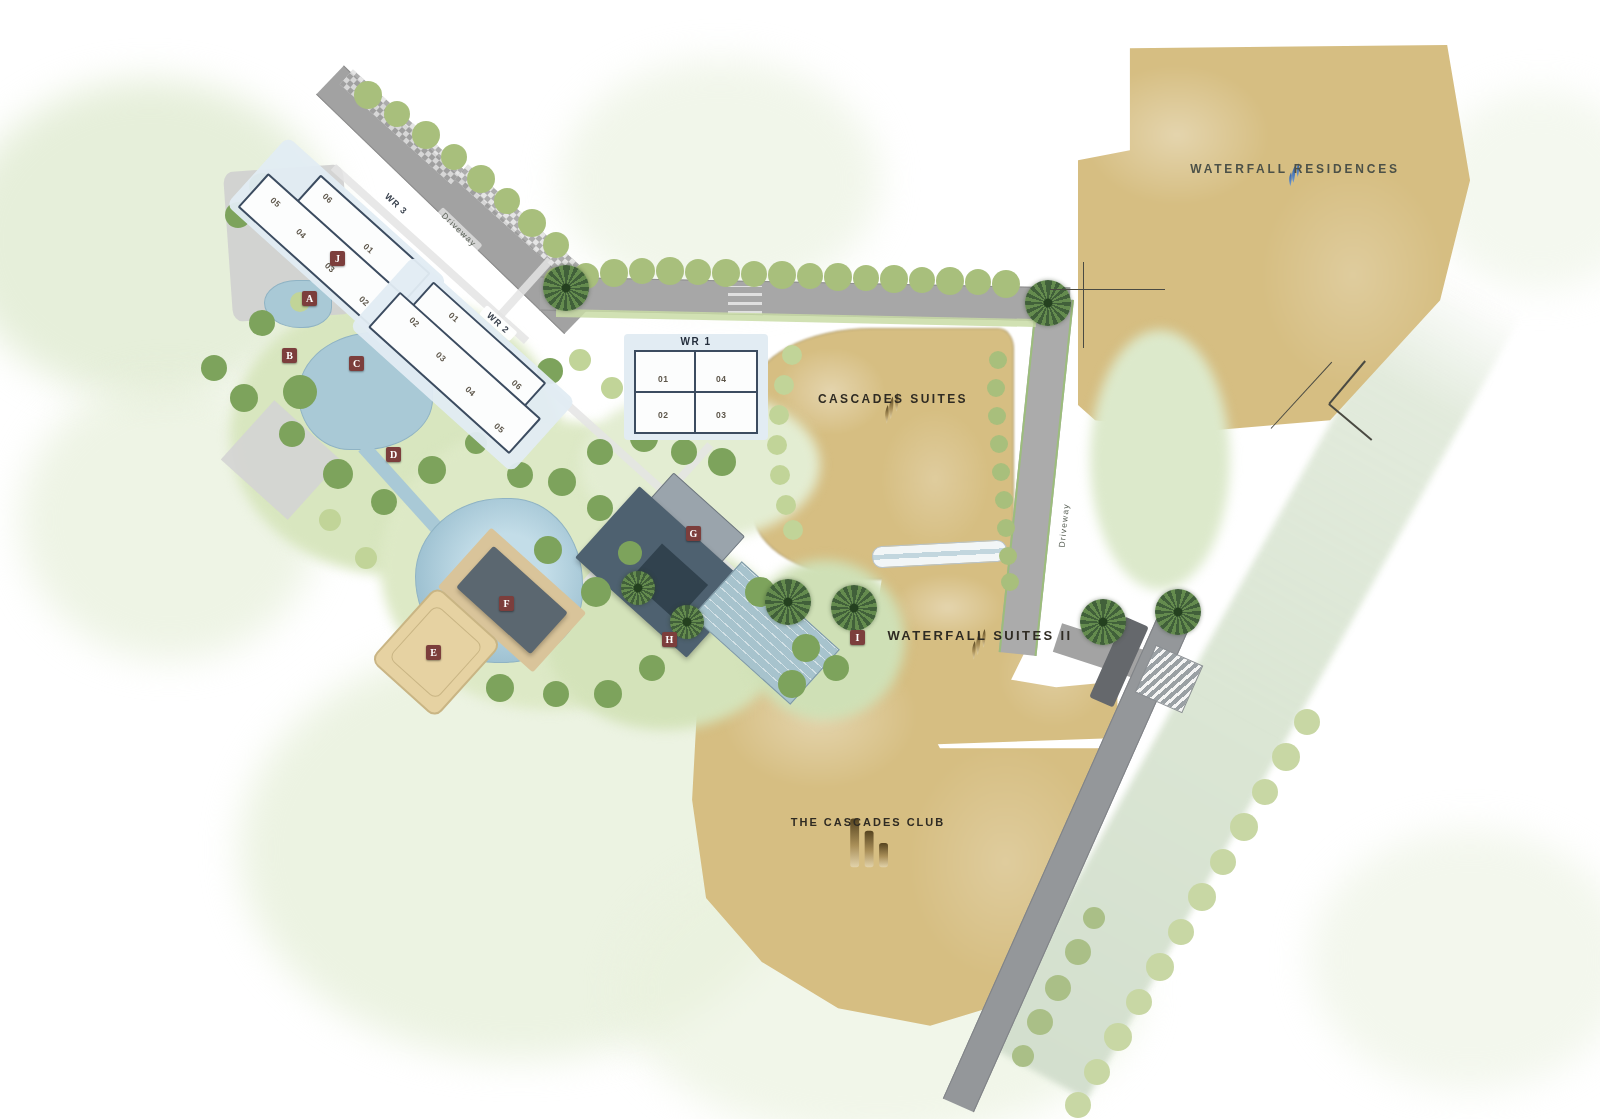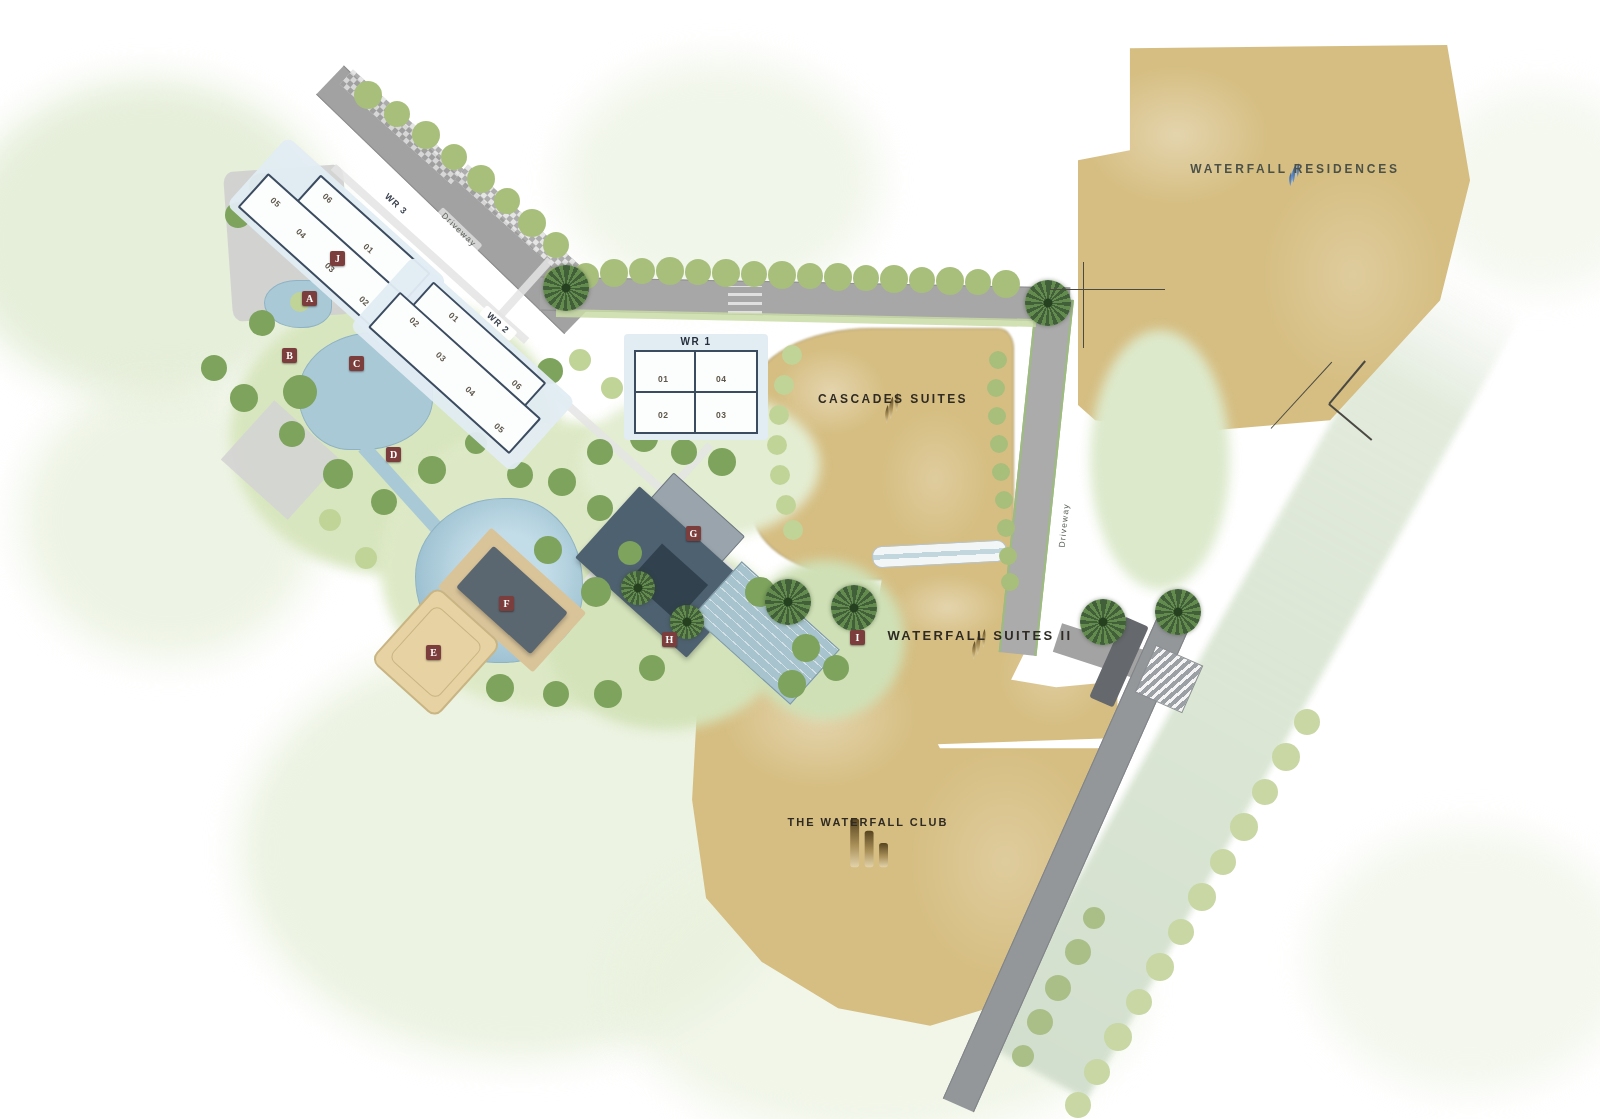--- a/index.html
+++ b/index.html
@@ -346,21 +346,21 @@
     </svg>
     <div class="plot-label">WATERFALL SUITES II</div>
   </div>
 
   <div class="plot-inner" id="lblCas">
     <svg class="bars" viewBox="0 0 36 50">
       <rect x="2" y="2" width="8" height="44" rx="2.5"></rect>
       <rect x="15" y="13" width="8" height="33" rx="2.5"></rect>
       <rect x="28" y="24" width="8" height="22" rx="2.5"></rect>
     </svg>
-    <div class="plot-label">THE WATERFALL CLUB</div>
+    <div class="plot-label">THE CASCADES CLUB</div>
   </div>
 
   <div class="mk" id="mkA">A</div>
   <div class="mk" id="mkB">B</div>
   <div class="mk" id="mkC">C</div>
   <div class="mk" id="mkD">D</div>
   <div class="mk" id="mkE">E</div>
   <div class="mk" id="mkF">F</div>
   <div class="mk" id="mkG">G</div>
   <div class="mk" id="mkH">H</div>

